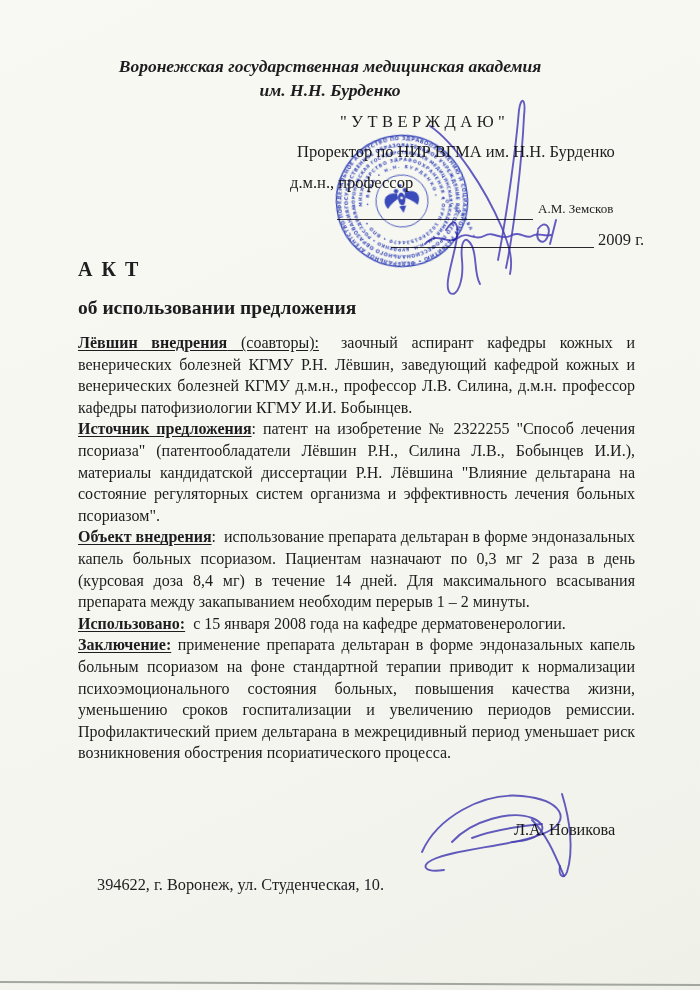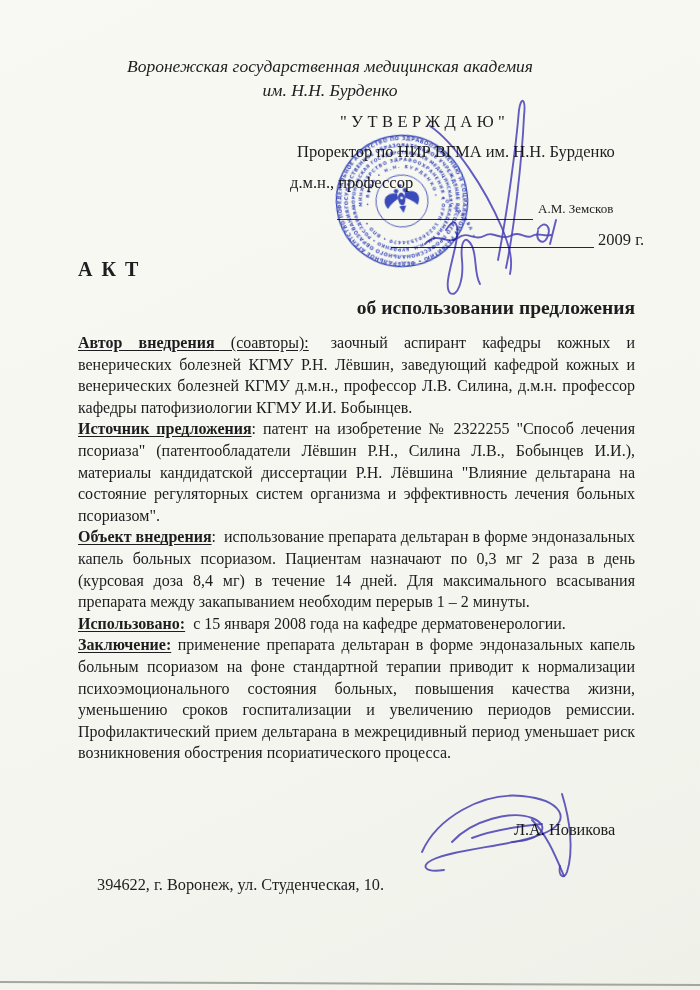--- a/index.html
+++ b/index.html
@@ -4,32 +4,32 @@
 <style>
   html,body{margin:0;padding:0;background:#e8e8e4;}
   .page{
     position:relative;width:700px;height:990px;overflow:hidden;
     background:linear-gradient(155deg,#f8f9f3 0%,#f5f6f0 55%,#eff1e9 100%);
     font-family:"Liberation Serif", serif;
     color:#1d1c1e;
     -webkit-font-smoothing:antialiased;
   }
   .org{position:absolute;left:20px;top:54px;width:620px;text-align:center;
-       font-weight:normal;font-style:italic;font-size:17.5px;line-height:24px;}
+       font-weight:bold;font-style:italic;font-size:17.5px;line-height:24px;}
   .approve-word{position:absolute;left:340px;top:112px;width:330px;
        font-size:16.5px;letter-spacing:4.5px;}
   .approve-line2{position:absolute;left:297px;top:142px;font-size:16.5px;}
   .approve-line3{position:absolute;left:290px;top:173px;font-size:16.5px;}
   .sig-line1{position:absolute;left:337px;top:219px;width:196px;border-bottom:1.3px solid #2a2a2e;}
   .approver-name{position:absolute;left:538px;top:201px;font-size:13px;}
   .sig-line2{position:absolute;left:391px;top:247px;width:203px;border-bottom:1.3px solid #2a2a2e;}
   .year-label{position:absolute;left:598px;top:230px;font-size:16.5px;}
   .act-title{position:absolute;left:78px;top:258px;width:557px;text-align:left;
        font-weight:bold;font-size:20px;letter-spacing:9px;}
-  .act-subtitle{position:absolute;left:78px;top:297px;width:557px;text-align:right;
+  .act-subtitle{position:absolute;left:78px;top:297px;width:557px;text-align:left;
        font-weight:bold;font-size:19.5px;}
   .body-text{position:absolute;left:78px;top:332px;width:557px;
        font-size:16px;line-height:21.6px;text-align:justify;}
   .body-text p{margin:0;}
   .lbl{font-weight:bold;text-decoration:underline;text-underline-offset:2px;}
   .lbl-plain{text-decoration:underline;text-underline-offset:2px;}
   .gap-lg{display:inline-block;width:22px;}
   .gap-sm{display:inline-block;width:8px;}
   .sign-block{position:absolute;left:97px;top:784px;font-size:16.3px;line-height:22.3px;}
   .signer-name{position:absolute;left:514px;top:820px;font-size:16.3px;}
@@ -98,21 +98,21 @@
     <path d="M 66,142 C 74,128 80,134 76,155 C 71,180 64,198 70,205 C 77,210 84,193 82,172 C 80,152 86,146 92,158 C 97,168 94,186 100,196"></path>
     <path d="M 45,156 C 58,142 66,158 78,150 C 88,142 94,154 104,148 C 114,142 120,153 130,148 C 140,142 146,152 152,148 C 158,144 164,149 171,147"></path>
     <path d="M 158,141 C 165,131 172,139 167,150 C 163,158 155,152 158,143"></path>
     <path d="M 176,132 C 174,140 172,148 170,156"></path>
   </svg>
 
   <div class="act-title">АКТ</div>
   <div class="act-subtitle">об использовании предложения</div>
 
   <div class="body-text">
-    <p><span class="lbl">Автор внедрения</span><span class="lbl-plain"> (соавторы):</span><span class="gap-lg"></span><span>заочный аспирант кафедры кожных и венерических болезней КГМУ Р.Н. Лёвшин, заведующий кафедрой кожных и венерических  болезней  КГМУ  д.м.н., профессор Л.В. Силина, д.м.н. профессор кафедры патофизиологии КГМУ И.И. Бобынцев.</span></p>
+    <p><span class="lbl">Лёвшин внедрения</span><span class="lbl-plain"> (соавторы):</span><span class="gap-lg"></span><span>заочный аспирант кафедры кожных и венерических болезней КГМУ Р.Н. Лёвшин, заведующий кафедрой кожных и венерических  болезней  КГМУ  д.м.н., профессор Л.В. Силина, д.м.н. профессор кафедры патофизиологии КГМУ И.И. Бобынцев.</span></p>
     <p><span class="lbl">Источник предложения</span><span>:</span> <span>патент на изобретение № 2322255 "Способ лечения псориаза" (патентообладатели Лёвшин Р.Н., Силина Л.В., Бобынцев И.И.), материалы кандидатской диссертации Р.Н. Лёвшина "Влияние дельтарана на состояние регуляторных систем организма и эффективность лечения больных псориазом".</span></p>
     <p><span class="lbl">Объект внедрения</span><span>:</span><span class="gap-sm"></span><span>использование препарата дельтаран в форме эндоназальных капель больных псориазом. Пациентам назначают по 0,3 мг  2 раза в день (курсовая доза 8,4 мг) в течение 14 дней. Для максимального всасывания препарата между закапыванием необходим перерыв 1 – 2 минуты.</span></p>
     <p><span class="lbl">Использовано:</span><span class="gap-sm"></span><span>с 15 января 2008 года на кафедре дерматовенерологии.</span></p>
     <p><span class="lbl">Заключение:</span> <span>применение препарата дельтаран в форме эндоназальных капель больным псориазом на фоне стандартной терапии приводит к нормализации психоэмоционального состояния больных, повышения качества жизни, уменьшению сроков госпитализации и увеличению периодов ремиссии. Профилактический прием дельтарана в межрецидивный  период уменьшает риск возникновения обострения псориатического процесса.</span></p>
   </div>
 
   <div class="signer-name">Л.А. Новикова</div>
 
   <svg class="ink" style="left:412px;top:780px;" width="200" height="100" viewBox="0 0 200 100">
     <path d="M 10,72 C 25,38 70,12 110,16 C 150,20 160,40 135,52 C 105,66 45,68 20,80 C 8,86 13,93 32,90"></path>

